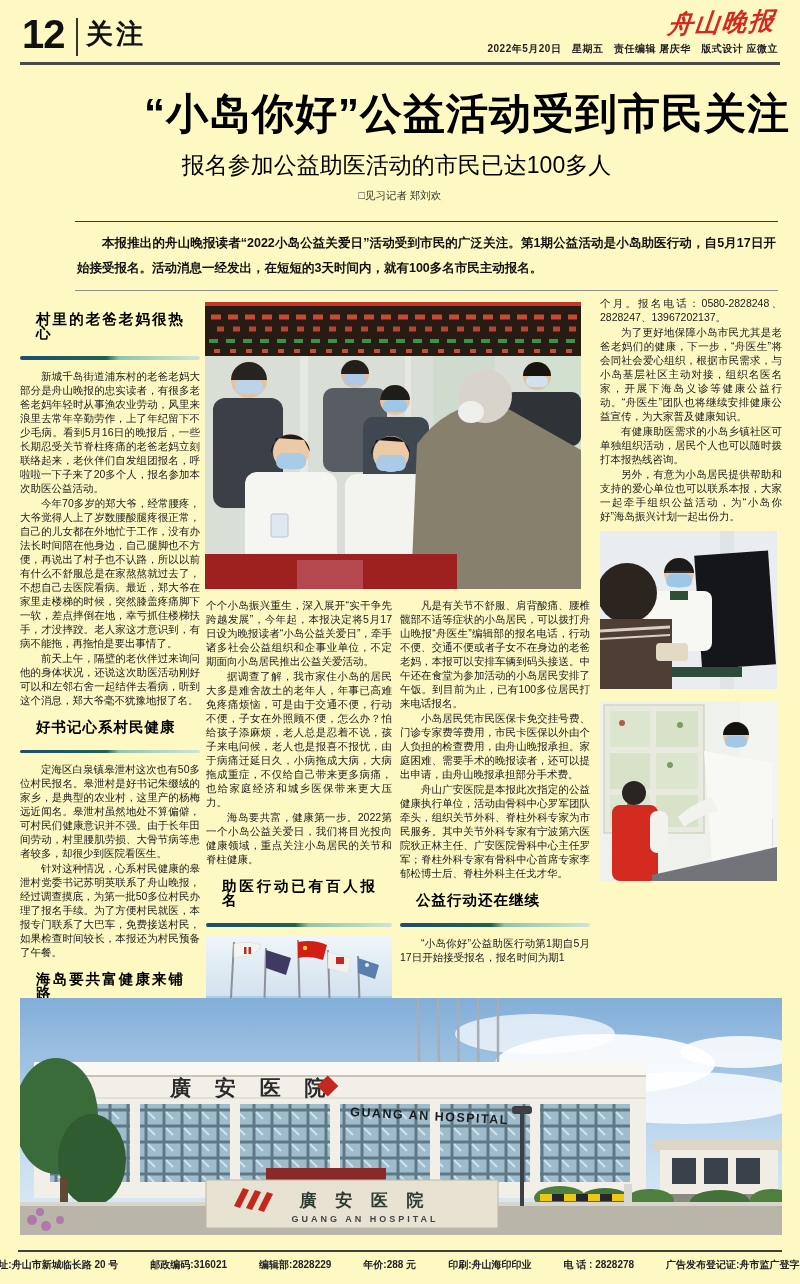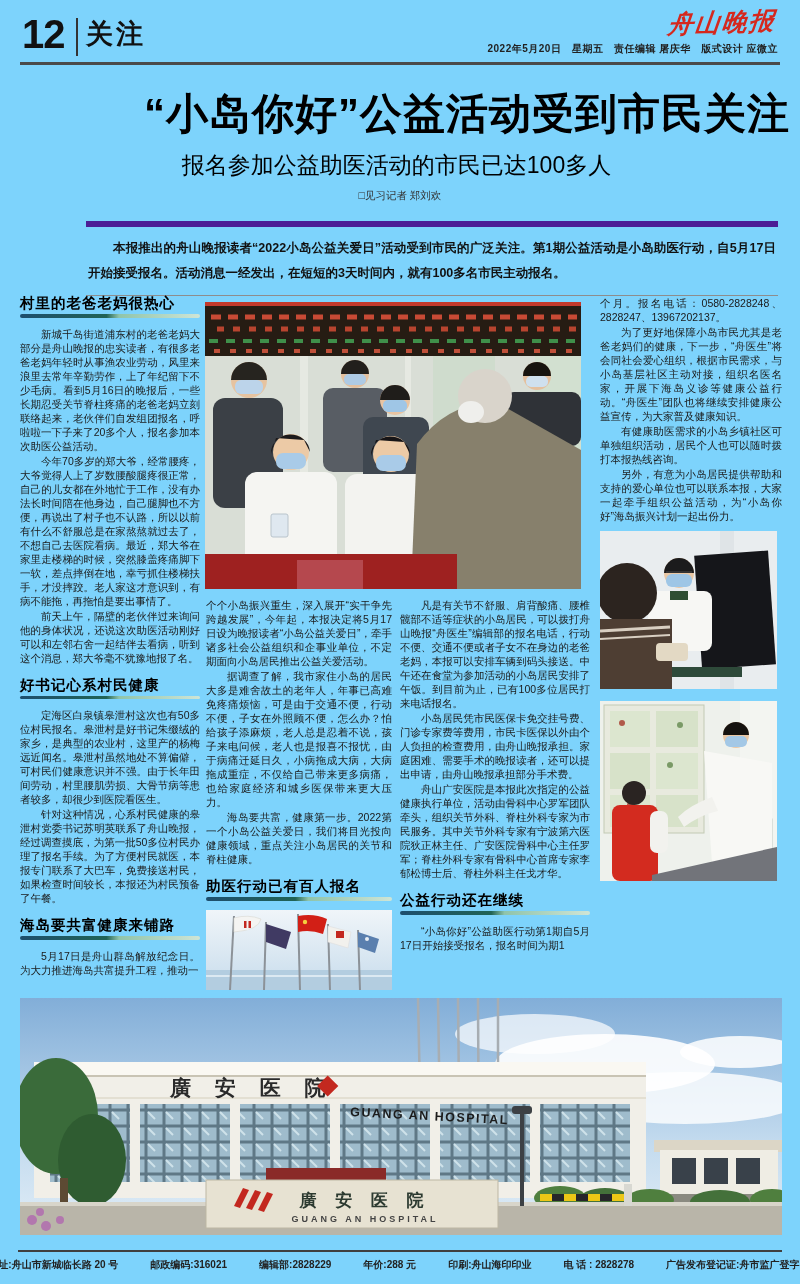--- a/index.html
+++ b/index.html
@@ -1,41 +1,41 @@
 <!DOCTYPE html>
 <html><head>
 <meta charset="utf-8">
 <style>
   html,body{margin:0;padding:0;background:#fff;}
   .page{
-    position:relative;width:800px;height:1284px;margin:0 auto;background:#7dd3fc;
+    position:relative;width:800px;height:1284px;margin:0 auto;background:#fef9c3;
     font-family:"Liberation Sans","DejaVu Sans",sans-serif;color:#1a1a1a;overflow:hidden;
   }
   
   .pagenum{position:absolute;left:22px;top:12px;font-size:40px;font-weight:700;letter-spacing:-1px;color:#111;}
   .hdr-divider{position:absolute;left:76px;top:18px;width:2px;height:38px;background:#333;}
   .section-title{position:absolute;left:86px;top:16px;font-size:27px;font-weight:900;letter-spacing:3px;color:#111;}
   .masthead{position:absolute;right:24px;top:6px;font-family:"Liberation Serif","DejaVu Serif",serif;
     font-size:25px;font-weight:900;font-style:italic;color:#d5281e;transform:rotate(-2deg) skewX(-8deg);letter-spacing:2px;}
   .dateline{position:absolute;right:22px;top:42px;font-size:10px;font-weight:700;color:#222;letter-spacing:.5px;}
   .hdr-rule{position:absolute;left:20px;right:20px;top:62px;height:2.5px;background:#4a4a4a;}
   
   .headline{position:absolute;left:10px;right:10px;top:86px;text-align:right;
     font-size:42px;font-weight:900;letter-spacing:1px;color:#000;}
   .subheadline{position:absolute;left:3px;right:10px;top:150px;text-align:center;
     font-size:23px;font-weight:400;color:#000;}
   .byline{position:absolute;left:0;right:0;top:189px;text-align:center;font-size:10.5px;color:#333;}
   
-  .lead-box{position:absolute;left:86px;right:22px;top:221px;border-top:6px solid #4c1d95;border-bottom:1px solid #8d8d8d;padding:9px 2px;}
+  .lead-box{position:absolute;left:75px;right:22px;top:221px;border-top:1px solid #4c1d95;border-bottom:1px solid #8d8d8d;padding:9px 2px;}
   .lead-box p{margin:0;font-size:12.5px;font-weight:700;line-height:25px;text-indent:2em;text-align:justify;color:#111;}
   
   .col{position:absolute;font-size:10.5px;line-height:14px;text-align:justify;}
   .col p{margin:0 0 1px 0;text-indent:2em;}
   .col p.cont{text-indent:0;}
-  .sec-h{font-size:14.5px;font-weight:900;letter-spacing:1px;color:#000;text-indent:0;margin:0;}
+  .sec-h{font-size:14.5px;font-weight:900;letter-spacing:1px;color:#000;text-indent:0;margin:16px;}
   .sec-h.gap{margin-top:13px;}
   .sec-rule{height:3.5px;margin:4px 0 9px 0;border-radius:2px;
     background:linear-gradient(to right,#1d4e6e 0%,#206355 48%,#8fc4ab 55%,#cfe5d6 100%);}
   .col1{left:20px;top:296px;width:180px;}
   .col2{left:206px;top:598px;width:186px;}
   .col3{left:400px;top:598px;width:190px;}
   .col4{left:600px;top:296px;width:182px;}
   
   .photo{display:block;}
   .photo-main{position:absolute;left:205px;top:302px;width:376px;height:287px;}

